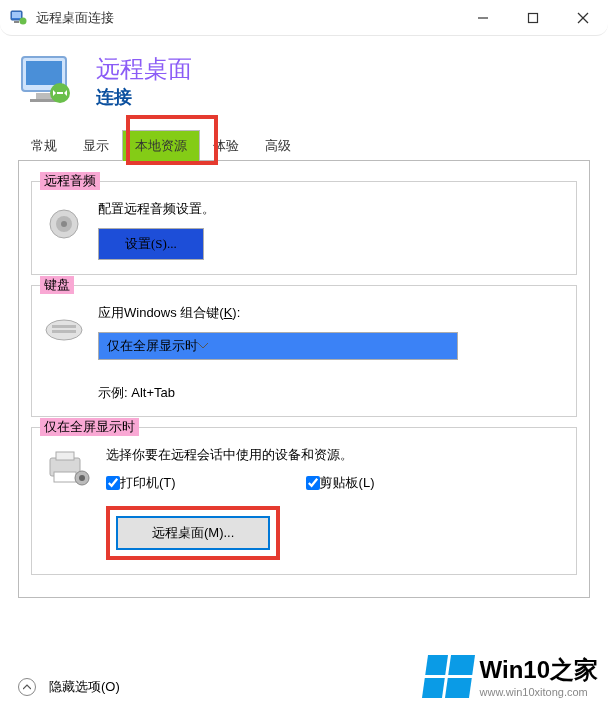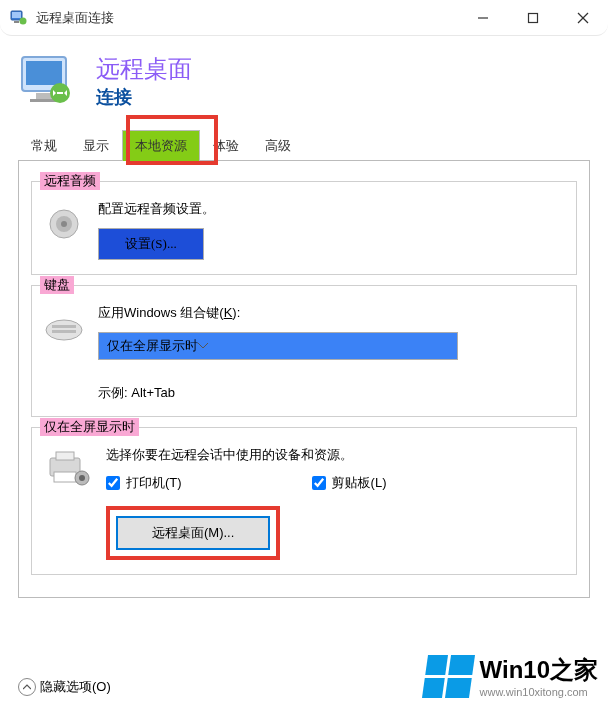--- a/index.html
+++ b/index.html
@@ -117,39 +117,39 @@
   border: 1px solid #adadad;
   background: #3b82f6;
   padding: 4px 8px;
   font-size: 13px;
   display: flex; justify-content: flex-start; align-items: center;
   margin-bottom: 24px;
 }
 .example { font-size: 13px; }
 
 .checks { display: flex; gap: 130px; margin: 10px 0 14px 0; }
-.check { display: flex; align-items: center; gap: 6px; font-size: 13px; }
+.check { display: flex; align-items: center; font-size: 13px; }
 .check input { width: 14px; height: 14px; }
 
 .details-highlight {
   border: 4px solid #e53a2f;
   padding: 6px;
   display: inline-block;
 }
 .details-btn {
   background: #e1e1e1;
   border: 2px solid #0078d7;
   padding: 6px 34px;
   font-size: 13px;
 }
 
 .footer {
   position: absolute;
   left: 18px; bottom: 16px;
-  display: flex; align-items: center; gap: 4px;
+  display: flex; align-items: center; gap: 13px;
   font-size: 13px;
 }
 .chevron-circle {
   width: 18px; height: 18px;
   border: 1px solid #888; border-radius: 50%;
   display: flex; align-items: center; justify-content: center;
 }
 
 .watermark {
   position: absolute;

